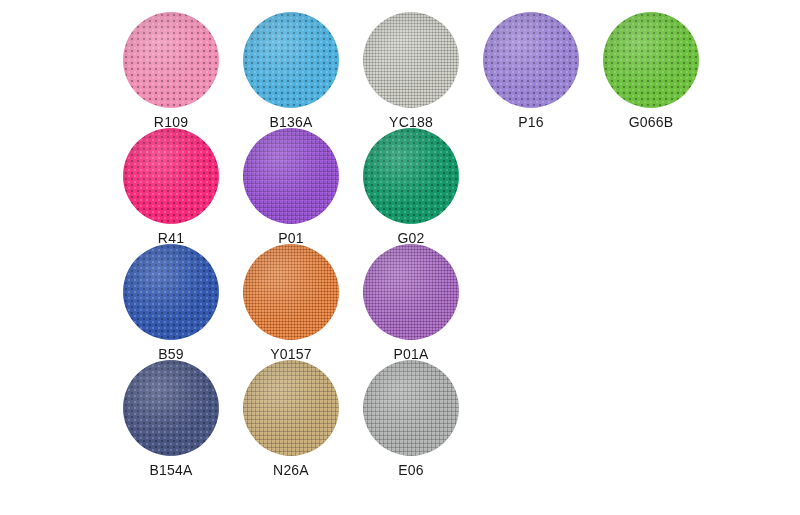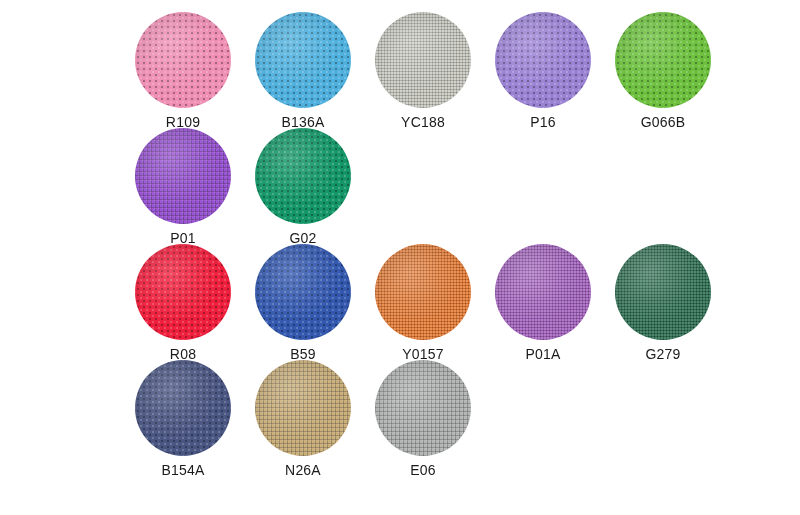--- a/index.html
+++ b/index.html
@@ -13,21 +13,21 @@
     height: 515px;
     font-family: "Liberation Sans", "DejaVu Sans", sans-serif;
     overflow: hidden;
     position: relative;
   }
 
   #swatch-chart {
     width: 800px;
     height: 515px;
     box-sizing: border-box;
-    padding: 12px 0 0 16px;
+    padding: 12px 0 0 4px;
     display: flex;
     flex-direction: column;
     justify-content: flex-start;
     background: #ffffff;
   }
 
   .swatch-row {
     display: flex;
     flex-direction: row;
     justify-content: flex-start;
@@ -159,50 +159,46 @@
       <div class="swatch-label">P16</div>
     </div>
     <div class="swatch-cell">
       <div class="swatch-disc tex-dots" style="background-color: rgb(108, 192, 62);"></div>
       <div class="swatch-label">G066B</div>
     </div>
   </div>
 
   <div class="swatch-row">
     <div class="swatch-cell">
+      <div class="swatch-disc tex-dots" style="background-color: rgb(245, 42, 123);"></div>
+      <div class="swatch-label">R41</div>
+    </div>
+    <div class="swatch-cell">
       <div class="swatch-disc tex-grid" style="background-color: rgb(155, 86, 214);"></div>
       <div class="swatch-label">P01</div>
     </div>
     <div class="swatch-cell">
       <div class="swatch-disc tex-dots" style="background-color: rgb(20, 150, 104);"></div>
       <div class="swatch-label">G02</div>
     </div>
   </div>
 
   <div class="swatch-row">
     <div class="swatch-cell">
-      <div class="swatch-disc tex-dots" style="background-color: rgb(238, 31, 60);"></div>
-      <div class="swatch-label">R08</div>
-    </div>
-    <div class="swatch-cell">
       <div class="swatch-disc tex-dots" style="background-color: rgb(51, 88, 174);"></div>
       <div class="swatch-label">B59</div>
     </div>
     <div class="swatch-cell">
       <div class="swatch-disc tex-weave" style="background-color: rgb(233, 118, 42);"></div>
       <div class="swatch-label">Y0157</div>
     </div>
     <div class="swatch-cell">
       <div class="swatch-disc tex-weave" style="background-color: rgb(162, 91, 192);"></div>
       <div class="swatch-label">P01A</div>
     </div>
-    <div class="swatch-cell">
-      <div class="swatch-disc tex-weave" style="background-color: rgb(35, 105, 74);"></div>
-      <div class="swatch-label">G279</div>
-    </div>
   </div>
 
   <div class="swatch-row">
     <div class="swatch-cell">
       <div class="swatch-disc tex-dots" style="background-color: rgb(74, 86, 130);"></div>
       <div class="swatch-label">B154A</div>
     </div>
     <div class="swatch-cell">
       <div class="swatch-disc tex-grid" style="background-color: rgb(203, 176, 124);"></div>
       <div class="swatch-label">N26A</div>

